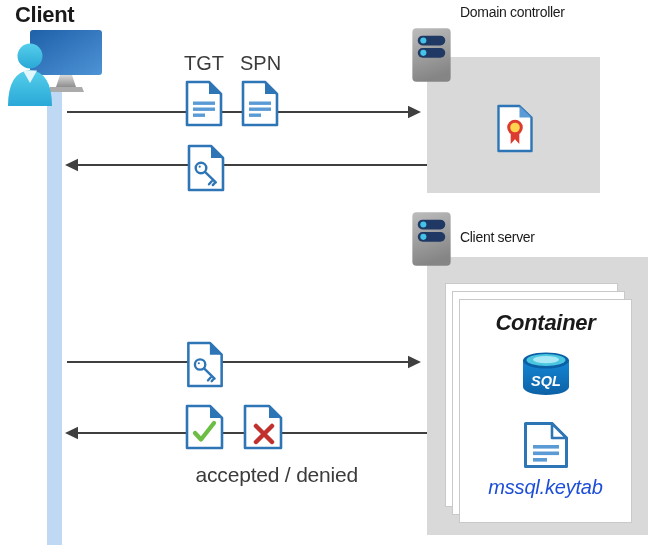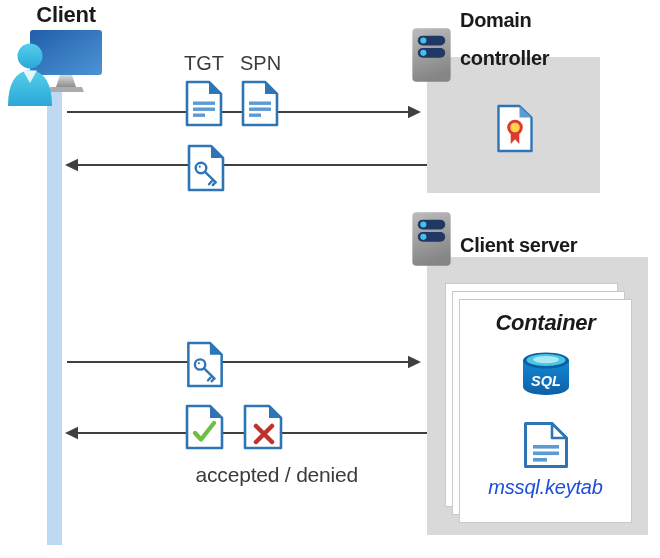--- a/index.html
+++ b/index.html
@@ -3,31 +3,31 @@
 <meta charset="utf-8">
 <style>
   html,body{margin:0;padding:0;background:#fff;}
   .stage{
     position:relative;width:660px;height:558px;background:#fff;
     font-family:"Liberation Sans",sans-serif;overflow:hidden;
     -webkit-font-smoothing:antialiased;
   }
   .abs{position:absolute;}
   .lifeline{left:47px;top:88px;width:15px;height:457px;background:var(--lifeline-blue,#BFD9F4);}
-  .client-label{left:15px;top:2px;width:102px;text-align:center;font-size:22px;font-weight:bold;
+  .client-label{left:15px;top:2px;width:102px;font-size:22px;font-weight:bold;
     color:var(--title-black,#1A1A1A);letter-spacing:-0.3px;}
   .client-icon{left:6px;top:26px;width:100px;height:82px;}
   .panel{background:var(--panel-gray,#D9D9D9);}
   .dc-panel{left:427px;top:57px;width:173px;height:136px;}
   .lx-panel{left:427px;top:257px;width:221px;height:278px;}
   .server-icon{width:41px;height:56px;}
   .dc-server{left:411px;top:27px;}
   .lx-server{left:411px;top:211px;}
-  .panel-title{font-size:20px;font-weight:bold;color:var(--title-black,#1A1A1A);
-    letter-spacing:-0.3px;line-height:38px;}
+  .panel-title{font-size:14px;font-weight:normal;color:var(--title-black,#1A1A1A);
+    letter-spacing:-0.3px;line-height:23px;}
   .dc-title{left:460px;top:1px;width:132px;}
   .lx-title{left:460px;top:226px;width:180px;white-space:nowrap;}
   .cert-icon{left:496px;top:104px;width:38px;height:49px;}
   .card{background:#fff;border:1px solid #C9C9C9;width:173px;height:224px;box-sizing:border-box;}
   .card-back{left:445px;top:283px;}
   .card-mid{left:452px;top:291px;}
   .card-front{left:459px;top:299px;font-style:italic;}
   .container-title{left:0;top:10px;width:100%;text-align:center;font-size:22px;font-weight:bold;
     color:var(--title-black,#1A1A1A);letter-spacing:-0.3px;}
   .sql-icon{left:50%;top:51px;width:52px;height:47px;transform:translateX(-50%);}

